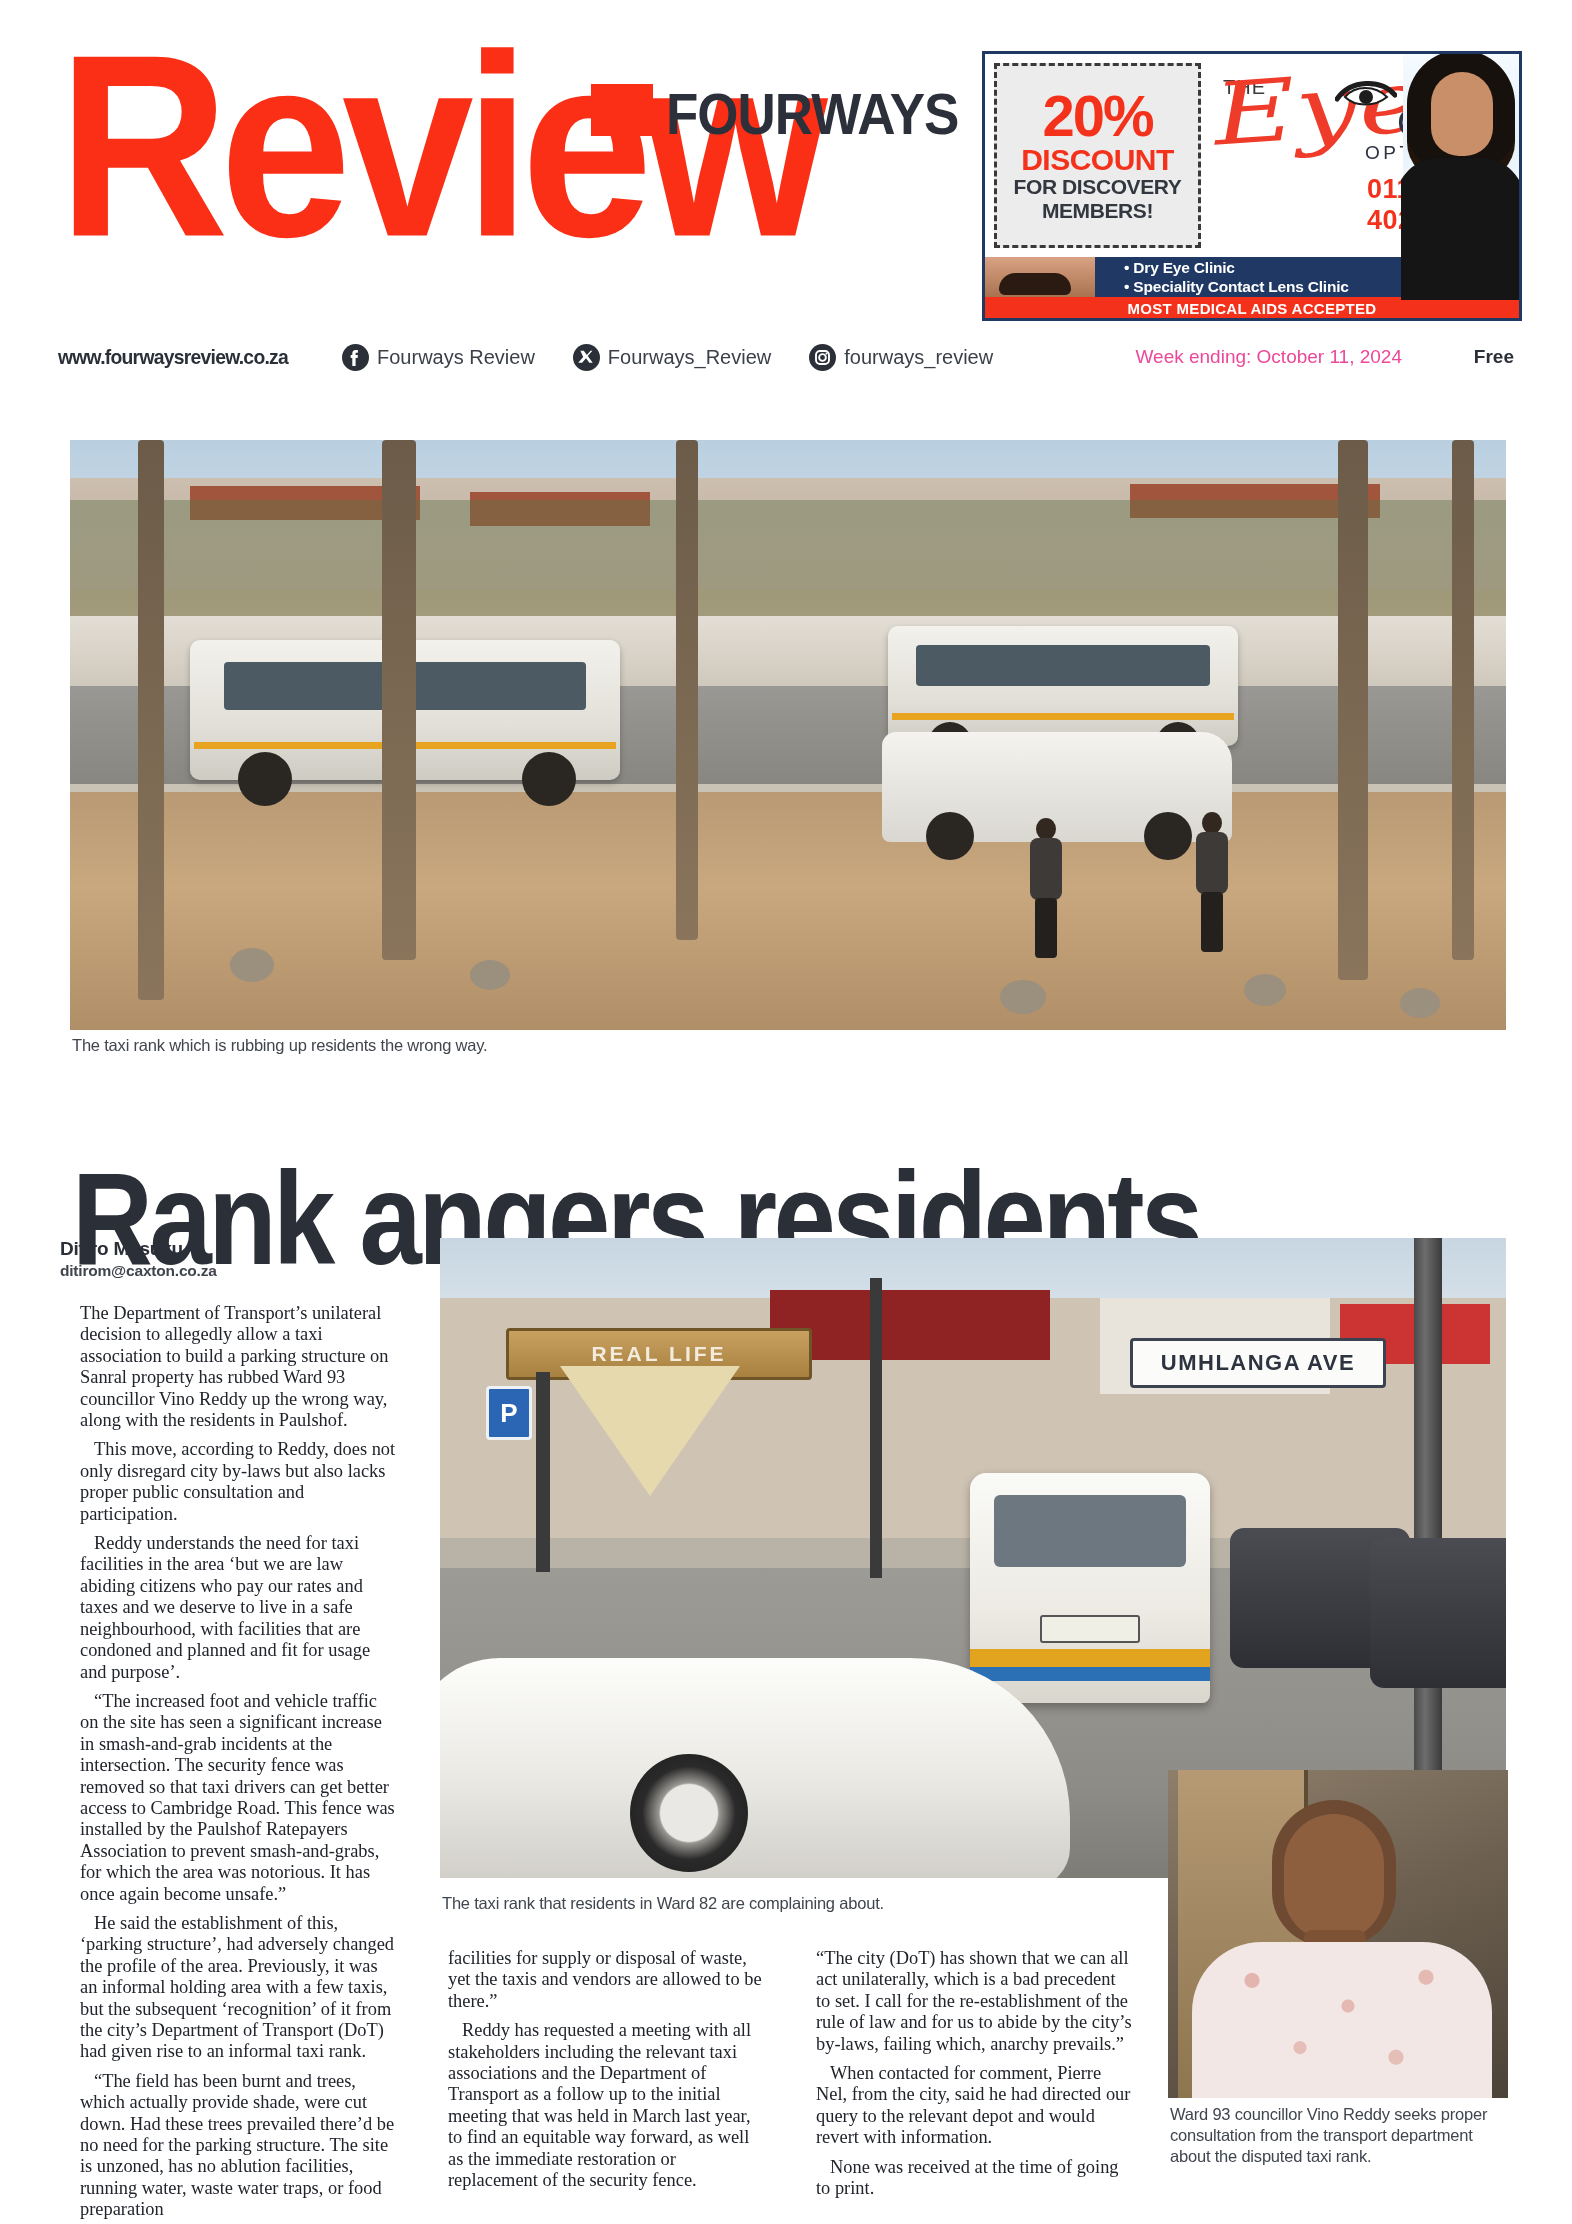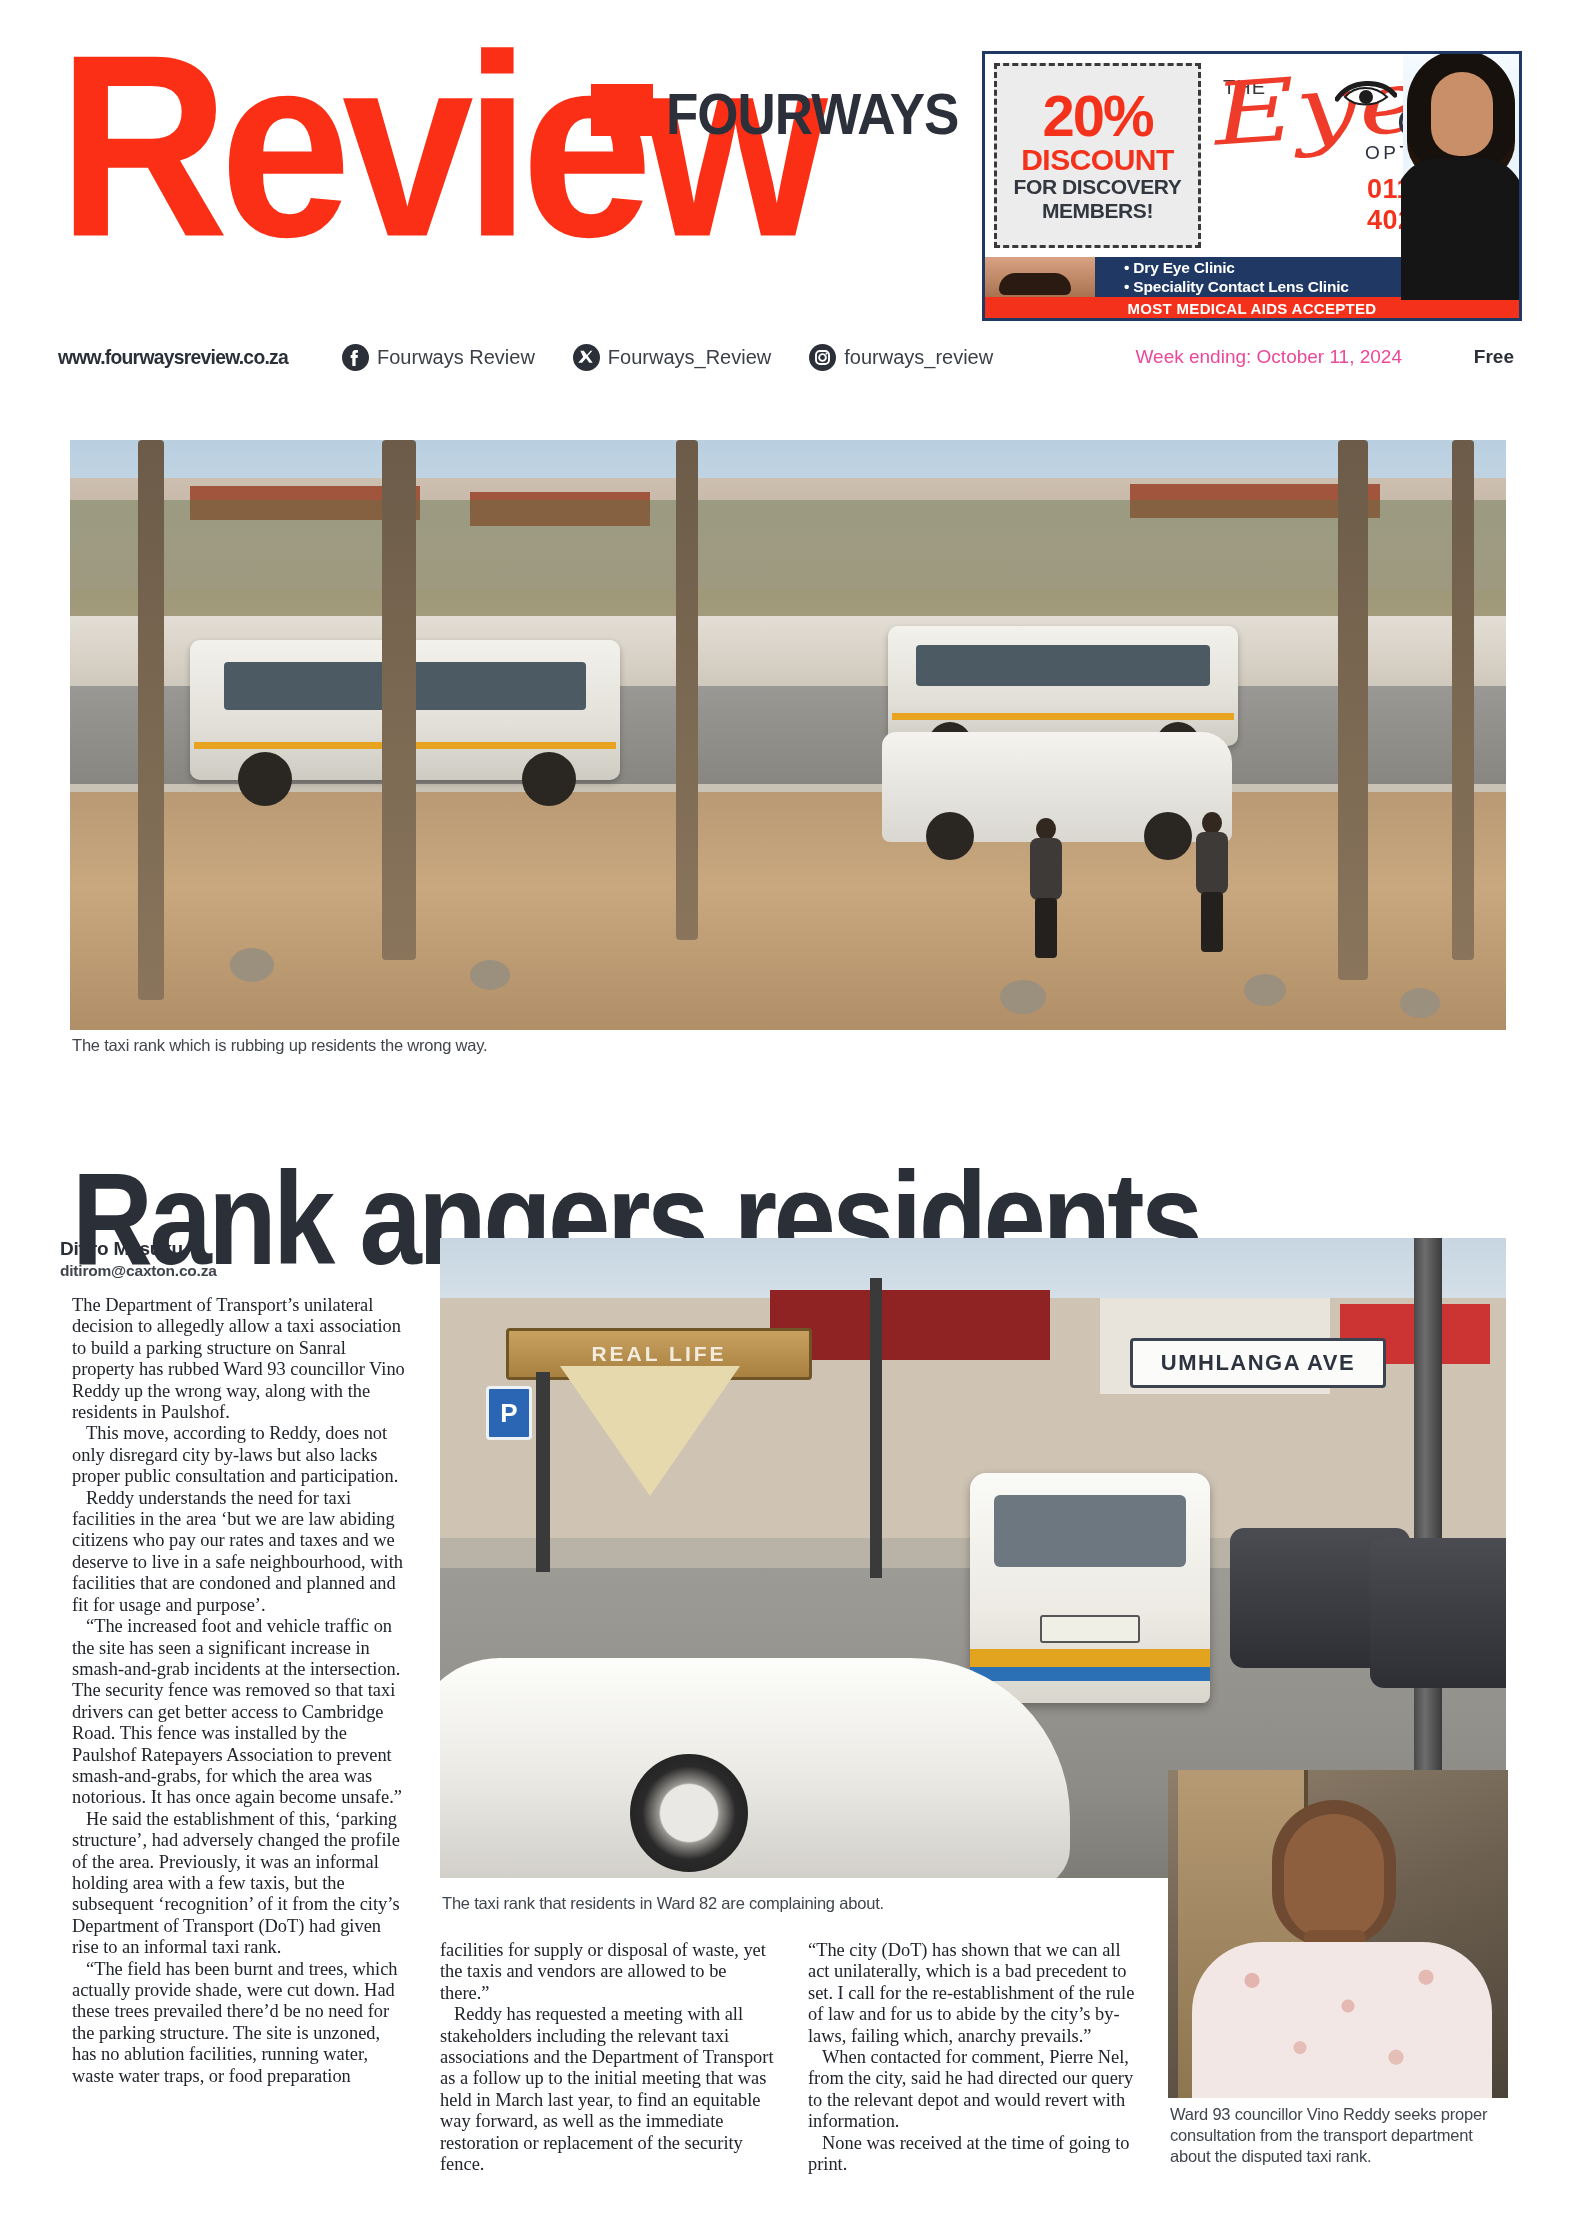--- a/index.html
+++ b/index.html
@@ -522,21 +522,21 @@
   }
 
   .col {
     position: absolute;
     font-family: "Liberation Serif", serif;
     font-size: 18.4px;
     line-height: 21.4px;
     color: #20242b;
     text-align: left;
   }
-  .col p { margin: 0; text-indent: 14px; }
+  .col p { margin: 8px; text-indent: 14px; }
   .col p.first { text-indent: 0; }
 
   #col1 { left: 72px; top: 1295px; width: 334px; }
   #col2 { left: 440px; top: 1940px; width: 334px; }
   #col3 { left: 808px; top: 1940px; width: 334px; }
 
   
   .midphoto {
     position: absolute;
     left: 440px;

